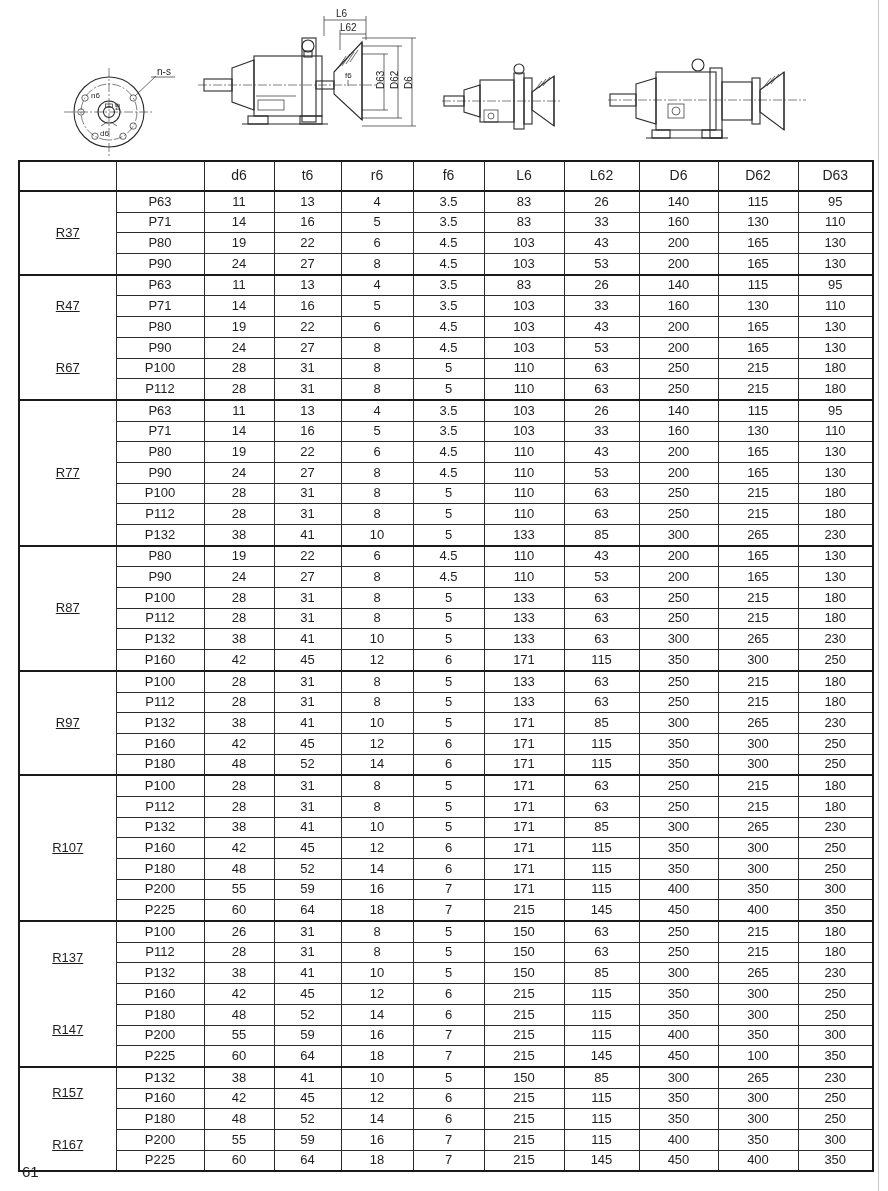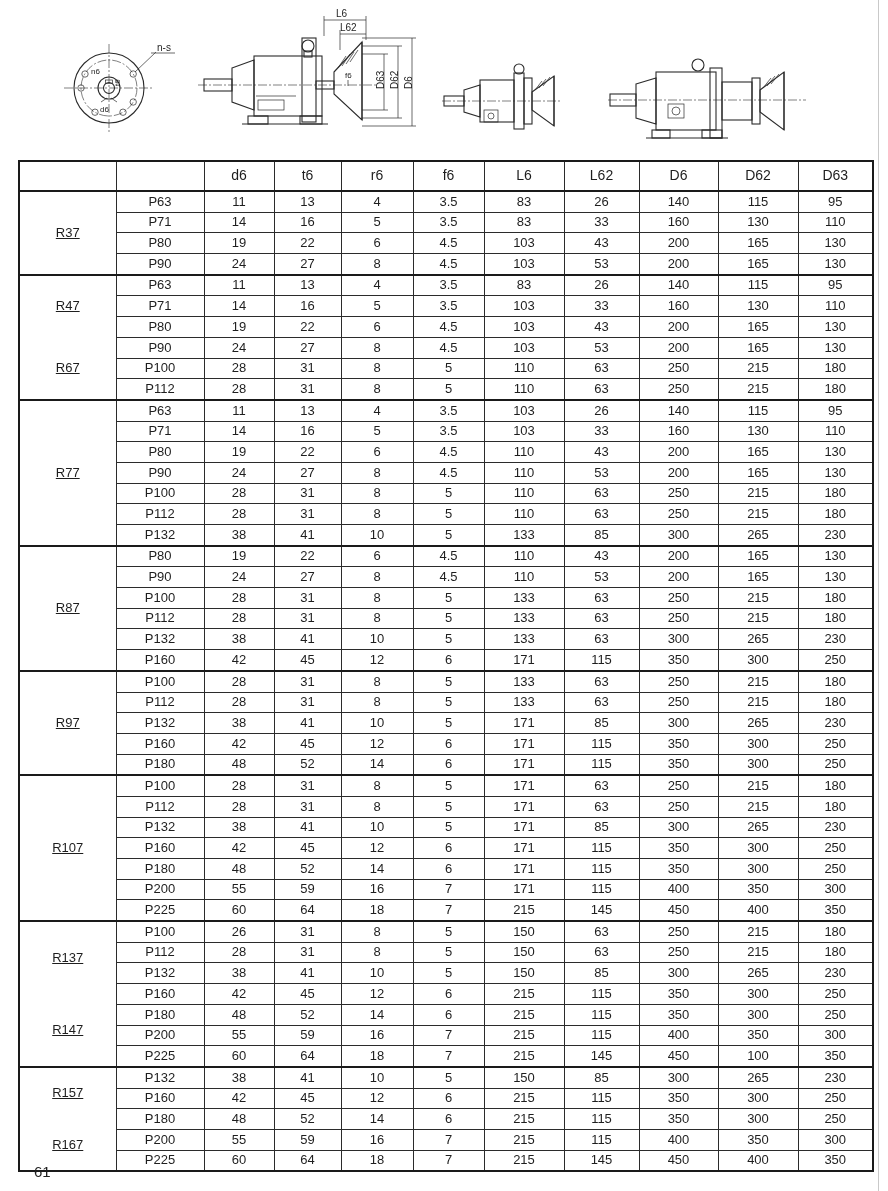--- a/index.html
+++ b/index.html
@@ -35,30 +35,30 @@
   .dim-table thead th{height:28px;font-size:14px;border-bottom:2px solid #1a1a1a;}
   .dim-table{border:2px solid #1a1a1a;}
   .dim-table tr.group-start td{border-top:2px solid #1a1a1a;}
   .group-cell{padding:0;text-decoration:underline;}
   .group-labels{
     display:flex;flex-direction:column;justify-content:space-around;
     align-items:center;height:100%;
   }
   .group-labels div{font-size:13px;}
 
-  .page-number{position:absolute;left:22px;top:1163px;font-size:15px;color:#1e1e1e;margin-left:12px;}
+  .page-number{position:absolute;left:22px;top:1163px;font-size:15px;color:#1e1e1e;}
 </style>
 </head>
 <body>
 
 <div class="page">
 
   <div class="drawings">
 
-    <div class="drw" style="left:48px;top:36px;">
+    <div class="drw" style="left:48px;top:60px;">
       <svg width="140" height="104" viewBox="0 0 140 104">
         <line class="cl" x1="16" y1="52" x2="106" y2="52"></line>
         <line class="cl" x1="61" y1="8" x2="61" y2="98"></line>
         <circle class="lineart" cx="61" cy="52" r="35"></circle>
         <circle class="cl" cx="61" cy="52" r="28"></circle>
         <g class="thin">
           <circle cx="85.2" cy="38" r="3.2"></circle>
           <circle cx="37" cy="38" r="3.2"></circle>
           <circle cx="33" cy="52" r="3.2"></circle>
           <circle cx="85.2" cy="66" r="3.2"></circle>

